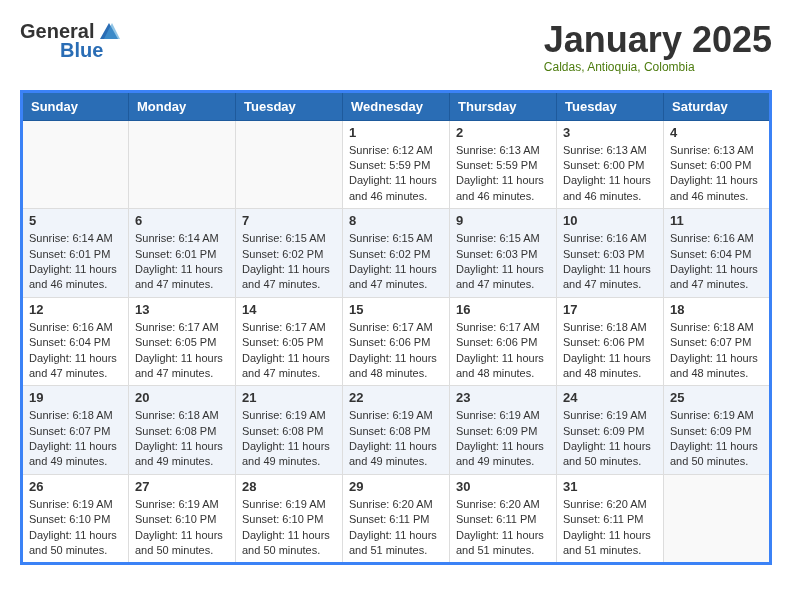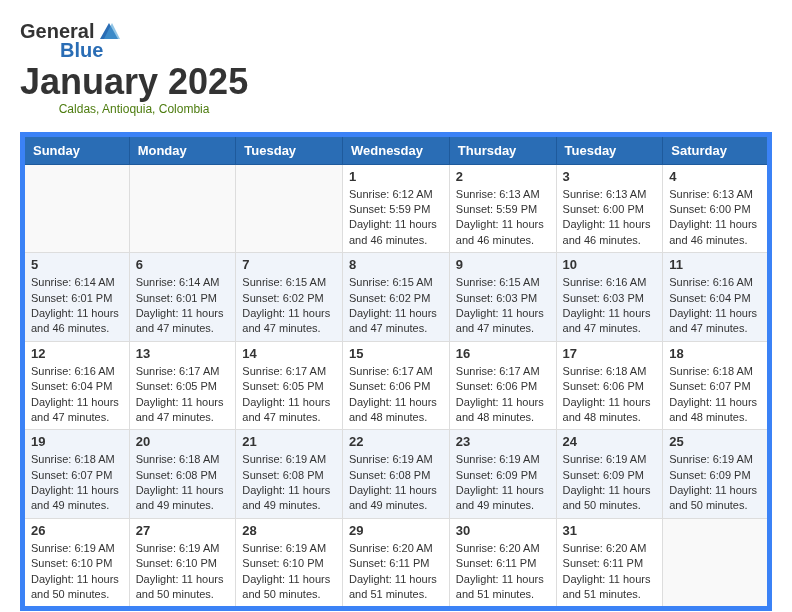--- a/index.html
+++ b/index.html
@@ -8,48 +8,47 @@
       background: #fff;
       width: 792px;
       min-height: 612px;
       padding: 20px;
     }
     .header {
       display: flex;
       justify-content: space-between;
       align-items: flex-start;
       margin-bottom: 16px;
-      flex-direction: column;
     }
     .logo {
       display: flex;
       flex-direction: column;
       font-size: 18px;
       font-weight: bold;
     }
     .logo-top-line {
       display: flex;
       align-items: center;
       gap: 4px;
     }
-    .title-block { text-align: center; }
+    .title-block { text-align: left; }
     .month-title {
       font-size: 36px;
       font-weight: bold;
       color: #333;
       line-height: 1.1;
     }
     .location {
       font-size: 12px;
       color: #4d7c0f;
     }
     .calendar {
       width: 100%;
       border-collapse: collapse;
-      border: 5px solid #3b82f6;
+      border: 3px solid #3b82f6;
     }
     .calendar th {
       background-color: #2a6db5;
       color: #fff;
       padding: 6px 8px;
       font-size: 13px;
       text-align: left;
       border: 1px solid #1e5a9c;
     }
     .calendar td {

